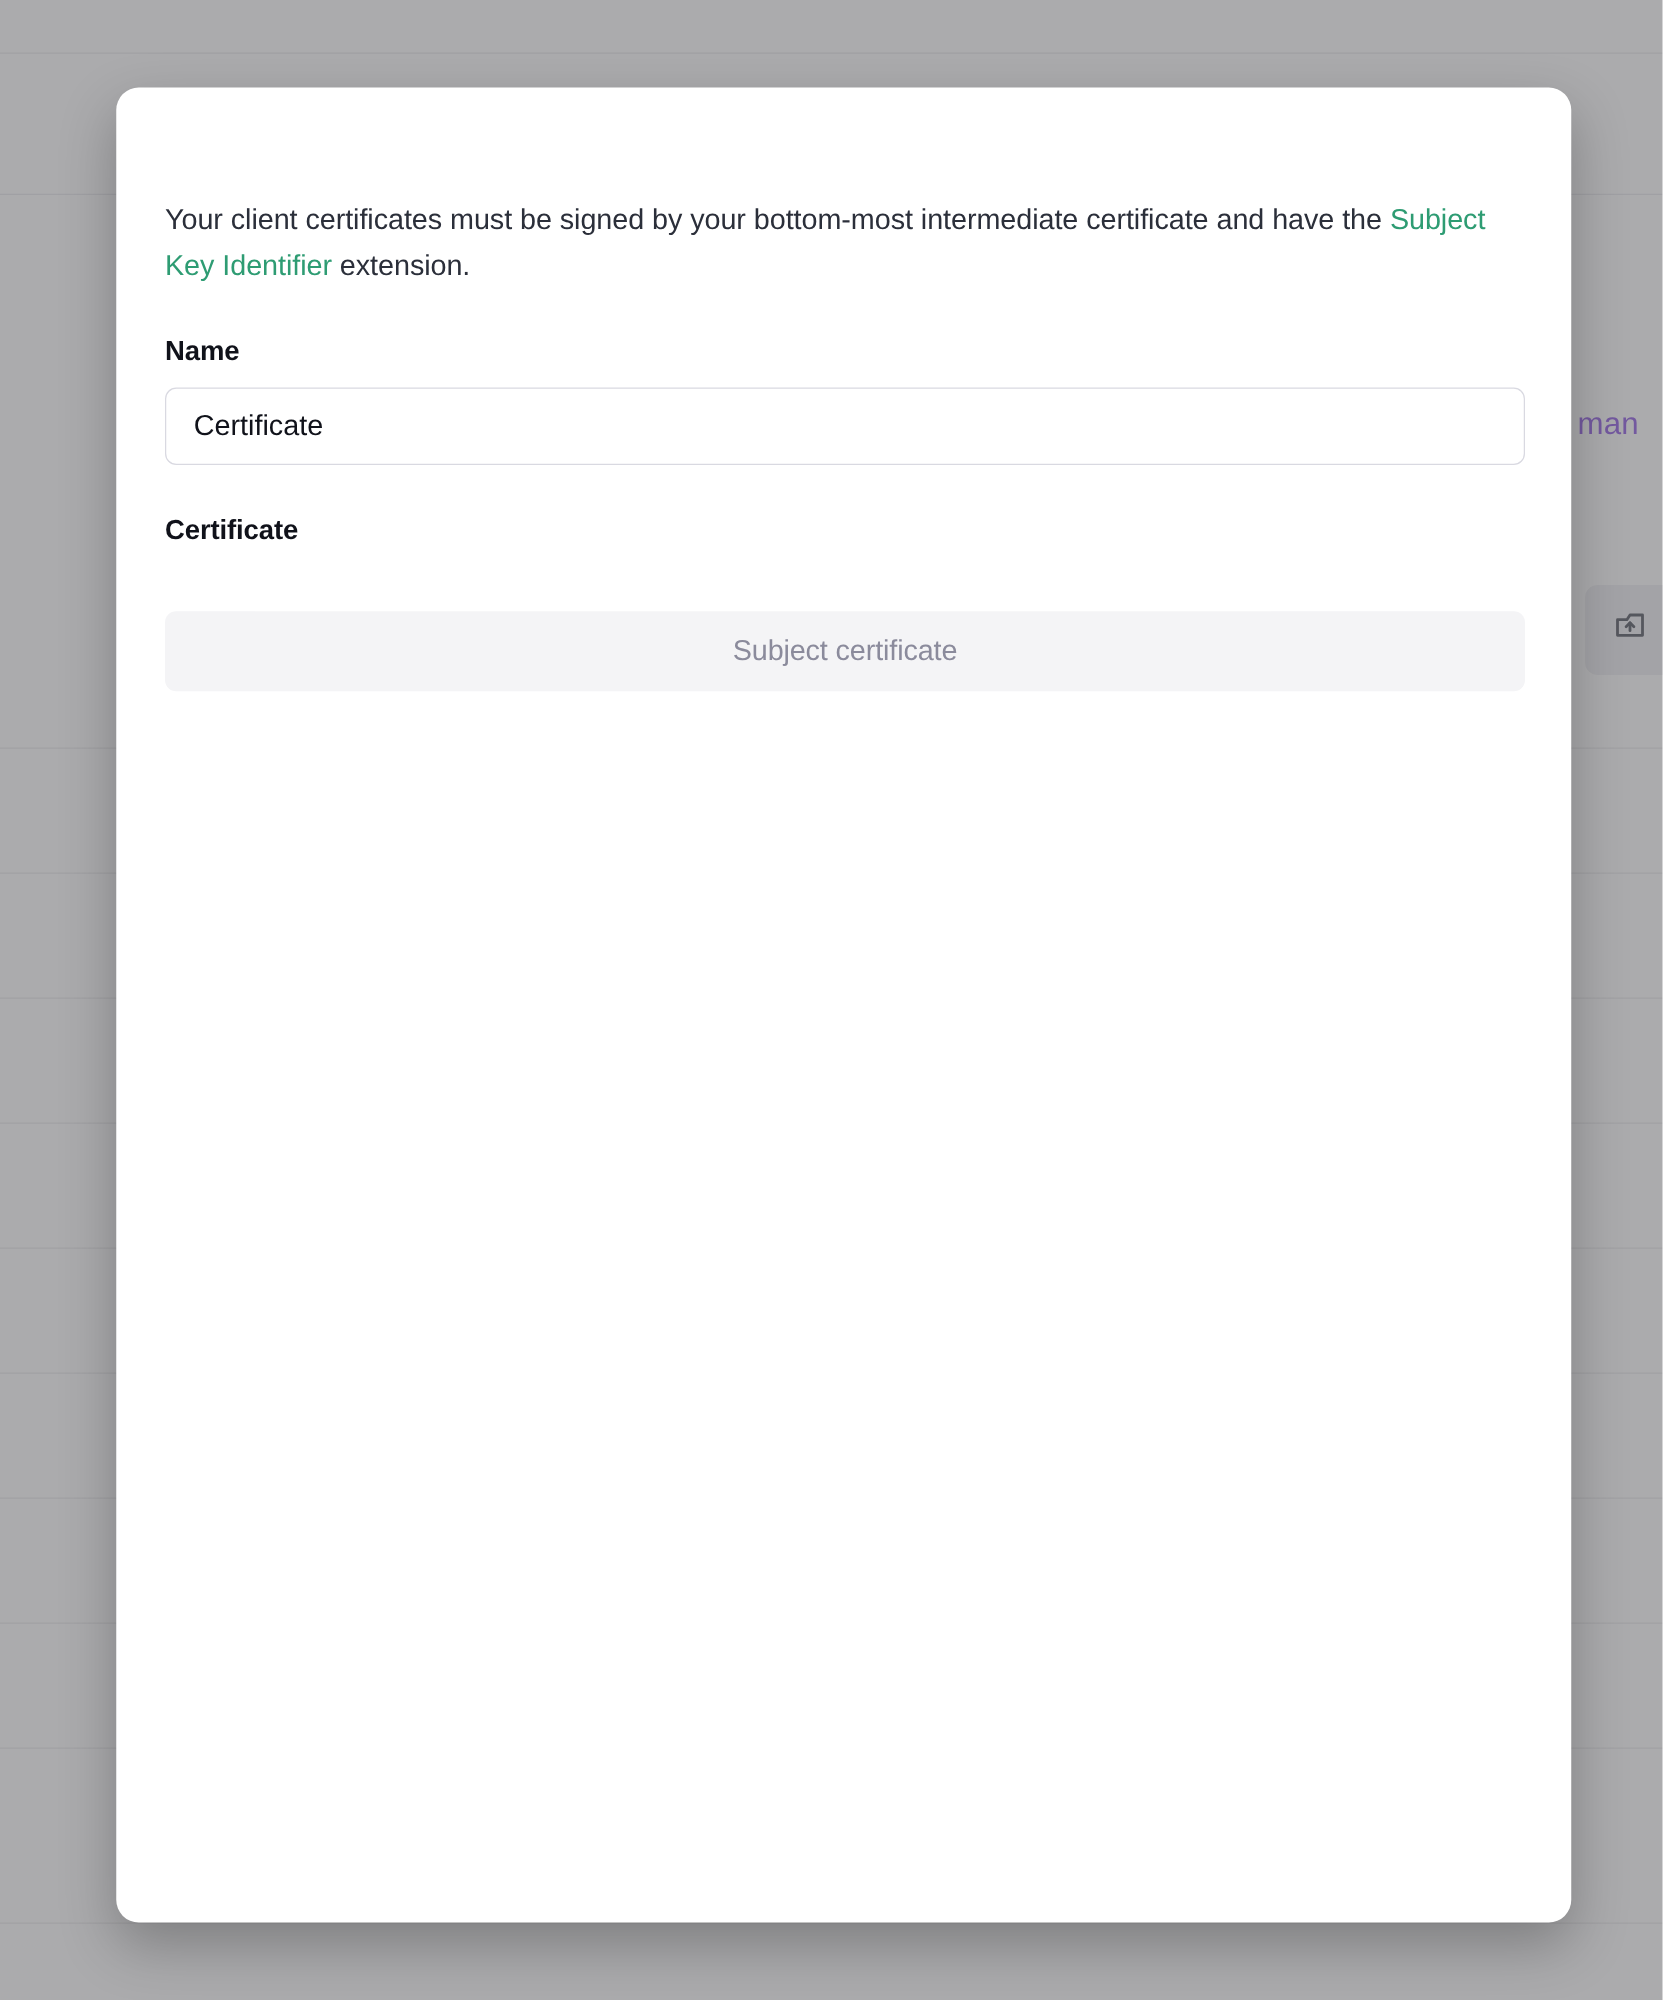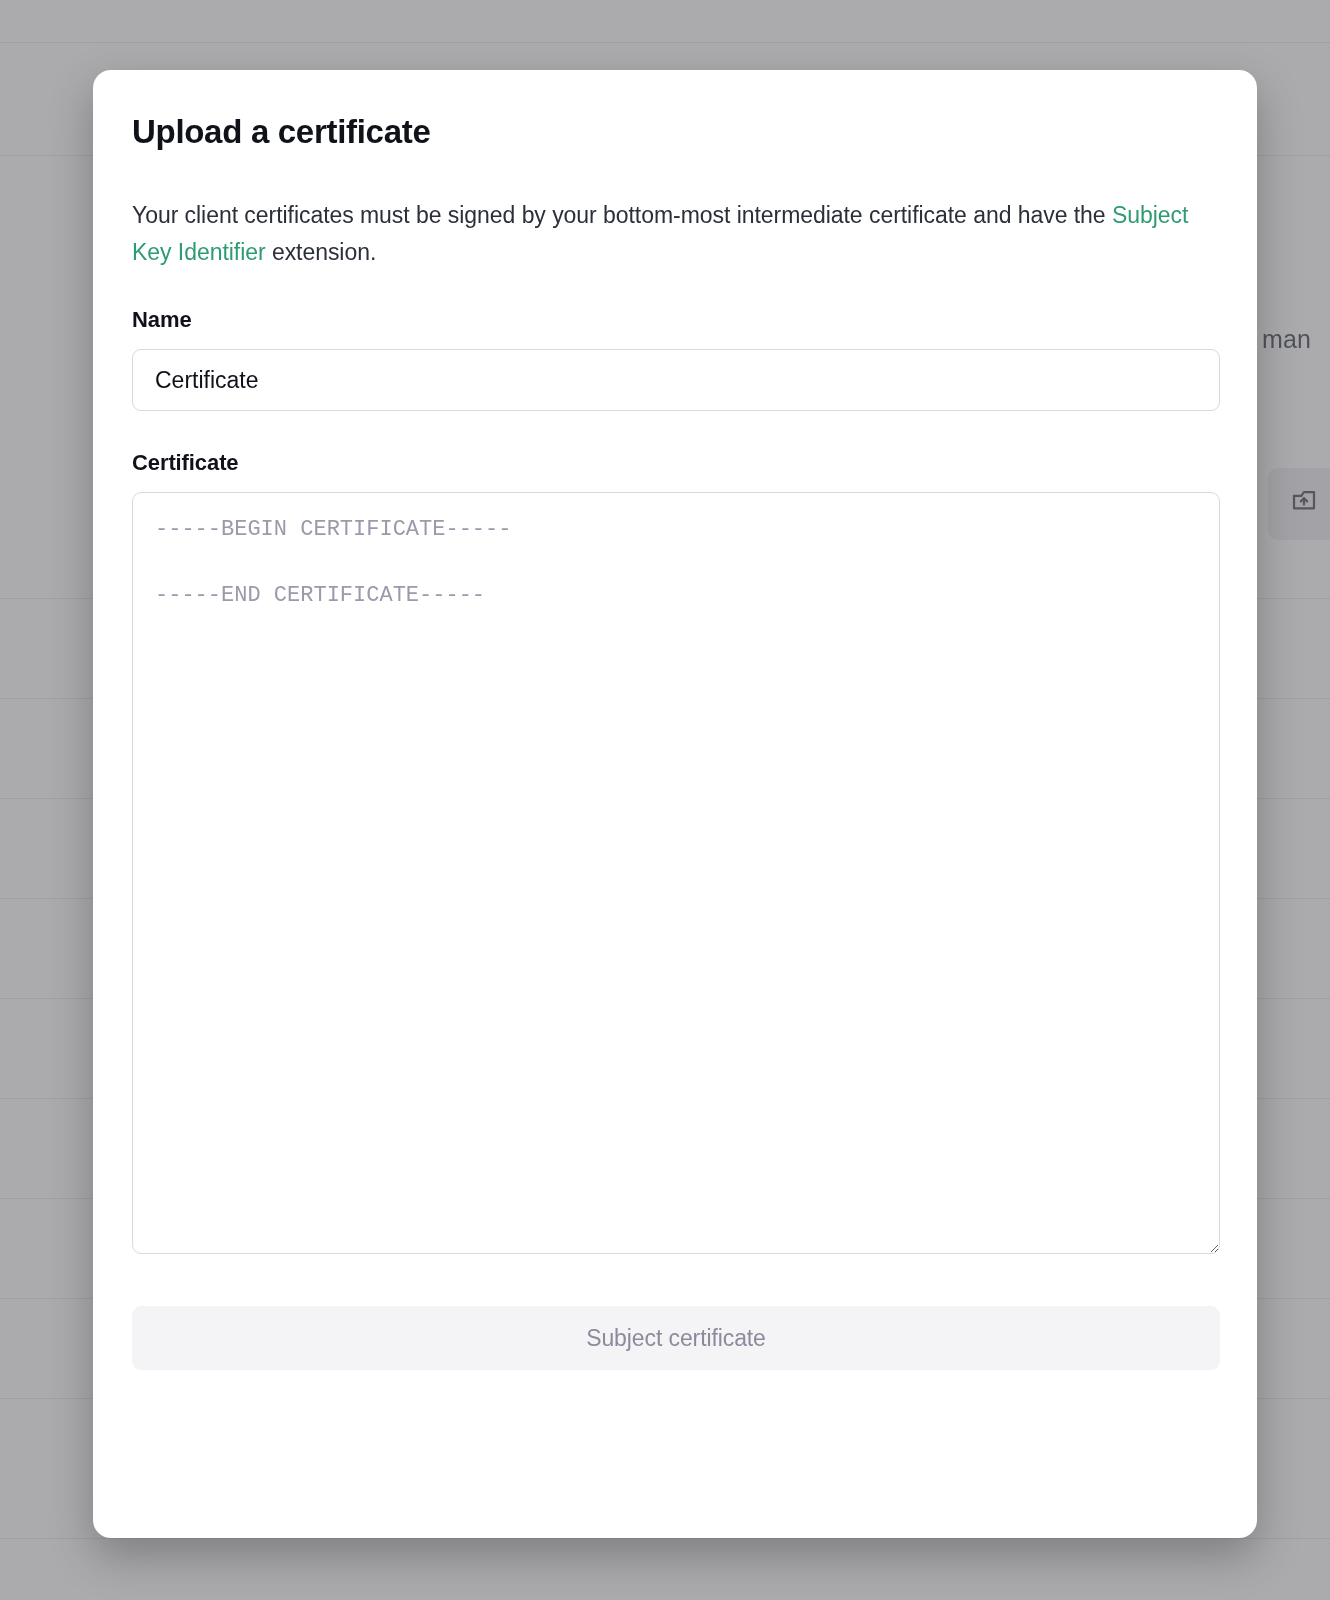--- a/index.html
+++ b/index.html
@@ -24,21 +24,21 @@
   .bg-row-divider {
     position: absolute;
     left: 0;
     right: 0;
     height: 1px;
     background: #e3e3e6;
   }
   .bg-text-clip {
     position: absolute;
     font-size: 25px;
-    color: #0f172a;
+    color: #6d28d9;
     white-space: nowrap;
     letter-spacing: .1px;
   }
   .bg-icon-button {
     position: absolute;
     width: 72px;
     height: 72px;
     border-radius: 10px;
     background: #ebebee;
     display: flex;
@@ -182,29 +182,25 @@
         <path d="M9.5 11.5 12 9l2.5 2.5"></path>
       </svg>
     </span>
   </div>
 </div>
 
 <div id="scrim"></div>
 
 <div id="modal">
 
-  <h1 id="modal-title">Upload a certificate</h1>
 
 
   <p id="paragraph-requirement" class="modal-paragraph"><span>Your client certificates must be signed by your bottom-most intermediate certificate and have the </span><a id="link-ski" href="#">Subject Key Identifier</a><span> extension.</span></p>
 
   <p id="label-name" class="field-label">Name</p>
 
   <input id="name-input" type="text" value="Certificate" style="">
 
   <p id="label-certificate" class="field-label">Certificate</p>
 
-  <textarea id="certificate-textarea" placeholder="-----BEGIN CERTIFICATE-----
-
------END CERTIFICATE-----" style=""></textarea>
 
   <button id="upload-button" type="button" disabled="">Subject certificate</button>
 </div>
 
 </body></html>

